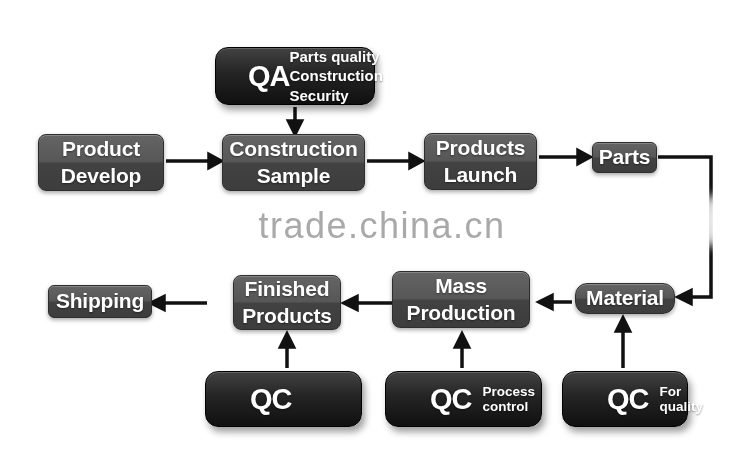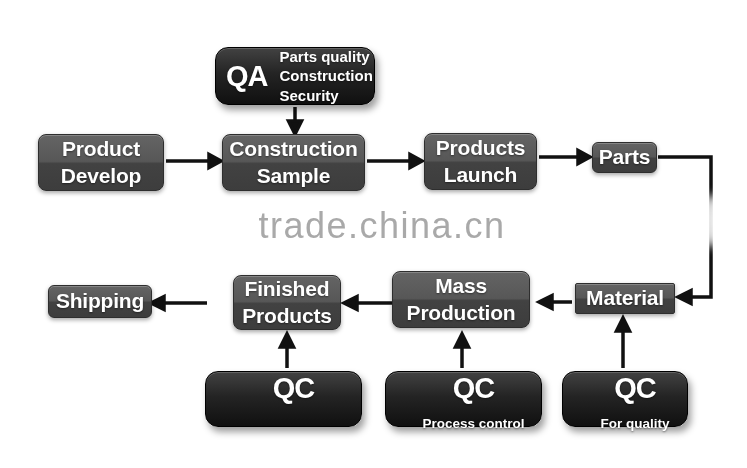--- a/index.html
+++ b/index.html
@@ -19,23 +19,23 @@
   }
   .node .lbl{white-space:pre-line;font-size:21px;line-height:1.25;letter-spacing:-0.2px;}
 
   .node.dark{
     background:linear-gradient(180deg,#424242 0%,#242424 45%,#101010 100%);
     border:1px solid #000;border-radius:13px;
     box-shadow:3px 5px 7px rgba(0,0,0,0.38), inset 0 1px 0 rgba(255,255,255,0.18);
     justify-content:flex-start;text-align:left;
   }
   .node.dark .abbr{font-size:29px;letter-spacing:-1px;}
-  .qa{padding-left:10px;gap:12px;}
+  .qa{padding-left:32px;gap:0;}
   .qa .details{font-size:15px;line-height:1.3;white-space:pre-line;letter-spacing:0;}
-  .qc{padding-left:20px;gap:11px;flex-direction:column;}
+  .qc{padding-left:44px;gap:11px;}
   .qc .abbr{font-size:27px;}
   .qc .sub{font-size:13.5px;letter-spacing:0;}
 
   .watermark{
     position:absolute;left:252px;top:205px;width:260px;text-align:center;
     font-size:36px;color:#a9a9a9;letter-spacing:1.5px;font-weight:normal;
   }
 </style>
 </head>
 <body>
@@ -138,21 +138,21 @@
     <span class="lbl">Shipping</span>
   </div>
   <div class="node" style="left:233px;top:275px;width:108px;height:55px">
     <span class="lbl">Finished
 Products</span>
   </div>
   <div class="node" style="left:392px;top:271px;width:138px;height:57px">
     <span class="lbl">Mass
 Production</span>
   </div>
-  <div class="node" style="left:575px;top:283px;width:100px;height:31px;border-radius:2px">
+  <div class="node" style="left:575px;top:283px;width:100px;height:31px;border-radius:12px">
     <span class="lbl">Material</span>
   </div>
 
   <div class="node dark qc" style="left:205px;top:371px;width:157px;height:56px">
     <span class="abbr">QC</span>
   </div>
   <div class="node dark qc" style="left:385px;top:371px;width:157px;height:56px">
     <span class="abbr">QC</span>
     <span class="sub">Process control</span>
   </div>

